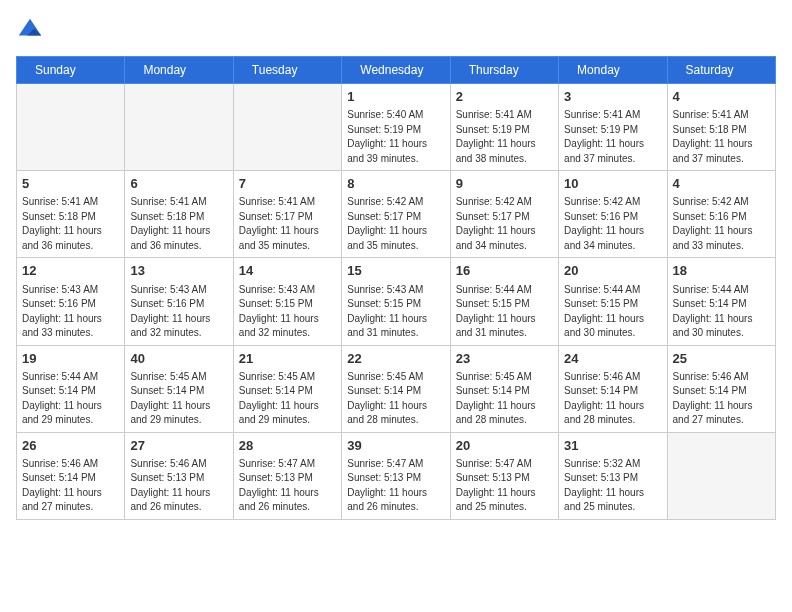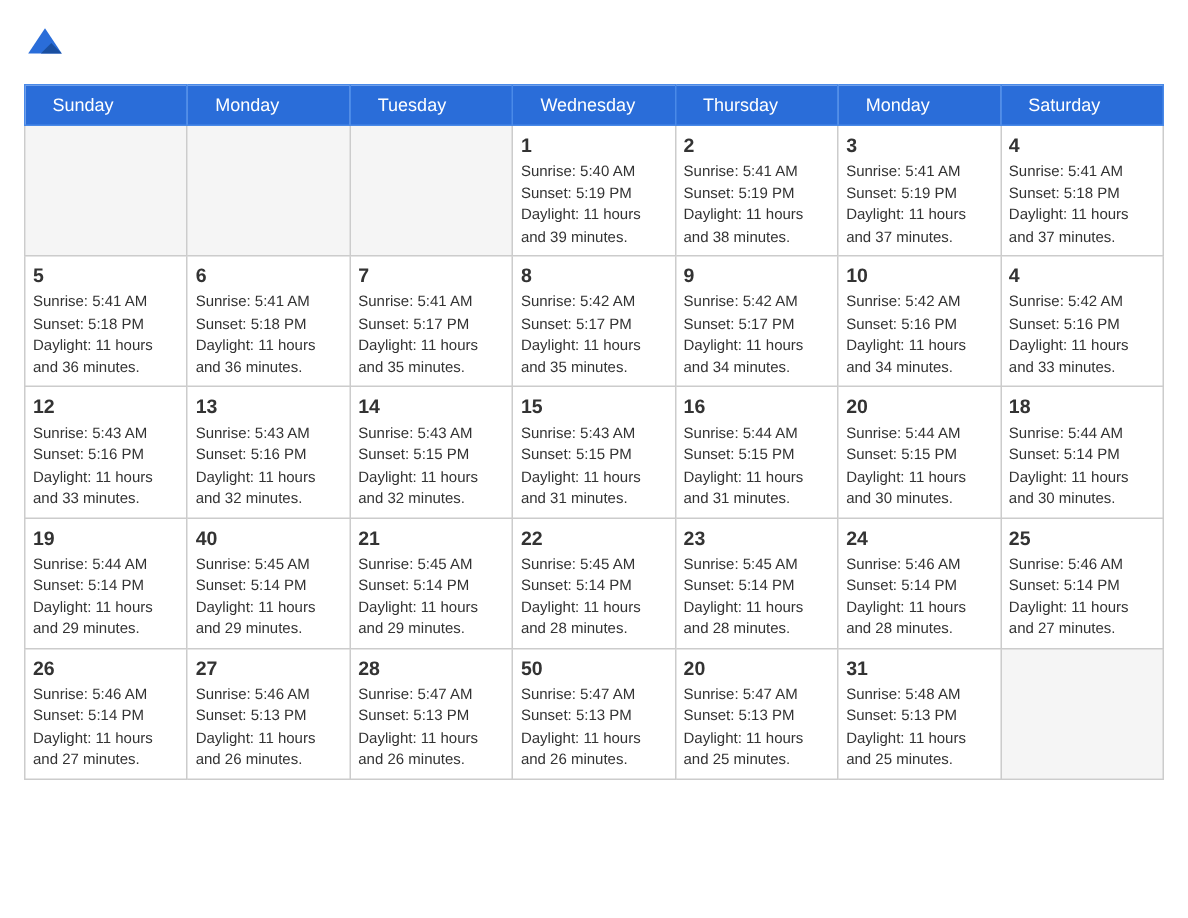--- a/index.html
+++ b/index.html
@@ -288,33 +288,33 @@
 Sunset: 5:13 PM
 Daylight: 11 hours and 26 minutes.</div>
         </td>
         <td>
           <span class="day-number">28</span>
           <div class="day-info" style="white-space: pre-line;">Sunrise: 5:47 AM
 Sunset: 5:13 PM
 Daylight: 11 hours and 26 minutes.</div>
         </td>
         <td>
-          <span class="day-number">50</span>
+          <span class="day-number">39</span>
           <div class="day-info" style="white-space: pre-line;">Sunrise: 5:47 AM
 Sunset: 5:13 PM
 Daylight: 11 hours and 26 minutes.</div>
         </td>
         <td>
           <span class="day-number">20</span>
           <div class="day-info" style="white-space: pre-line;">Sunrise: 5:47 AM
 Sunset: 5:13 PM
 Daylight: 11 hours and 25 minutes.</div>
         </td>
         <td>
           <span class="day-number">31</span>
-          <div class="day-info" style="white-space: pre-line;">Sunrise: 5:48 AM
+          <div class="day-info" style="white-space: pre-line;">Sunrise: 5:32 AM
 Sunset: 5:13 PM
 Daylight: 11 hours and 25 minutes.</div>
         </td>
         <td class="empty"></td>
       </tr>
     </tbody>
 </table>
 
 </body></html>

